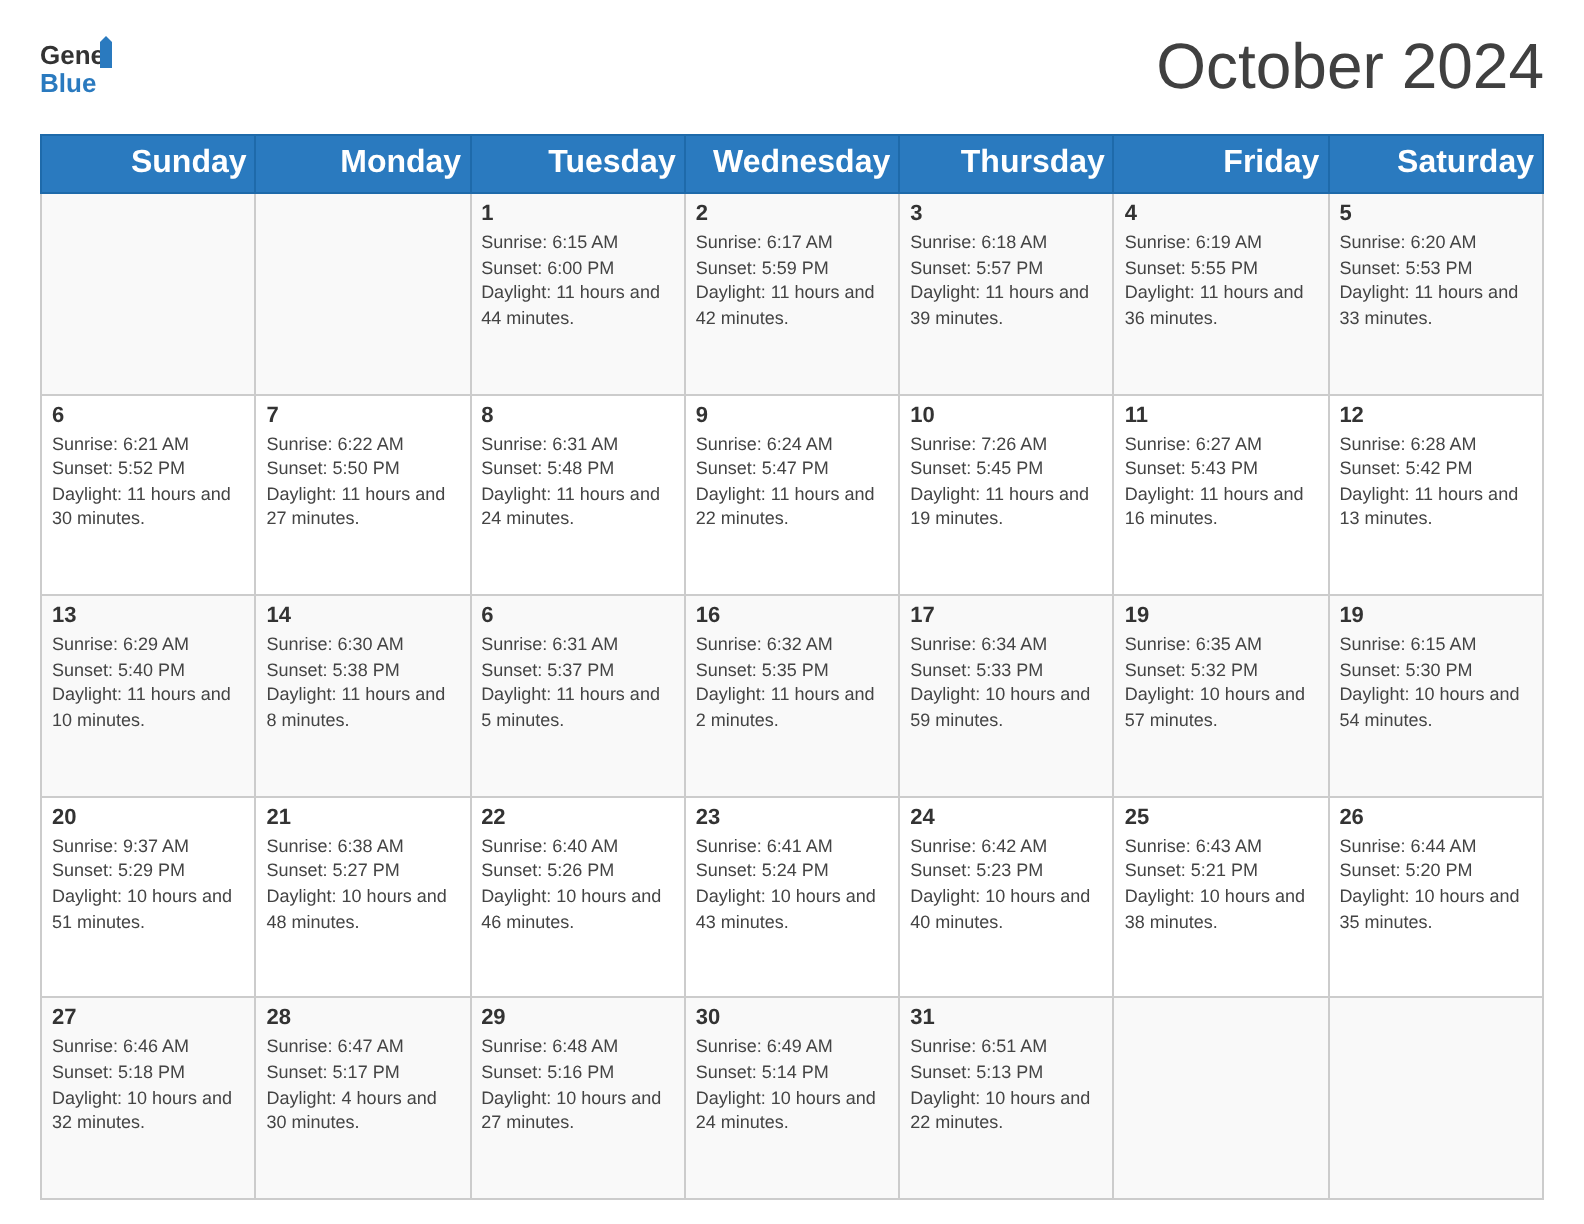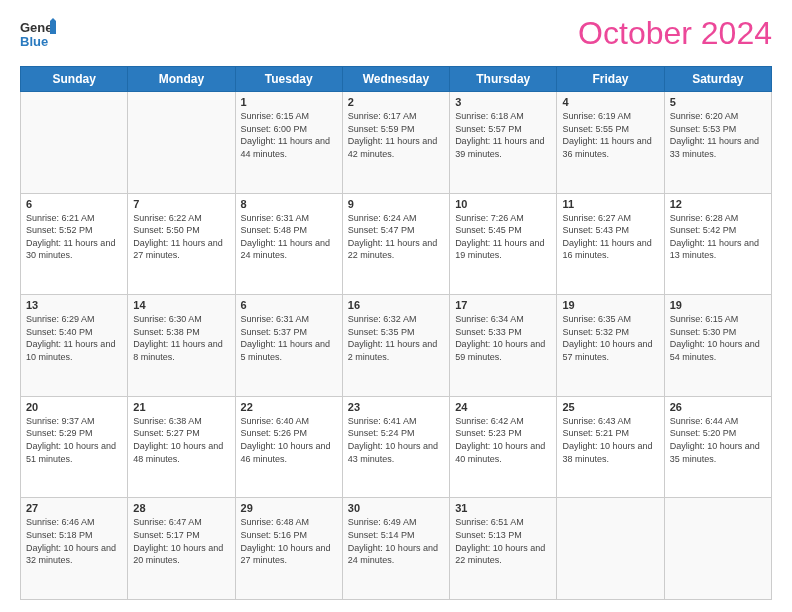--- a/index.html
+++ b/index.html
@@ -27,41 +27,41 @@
       display: flex;
       align-items: center;
       gap: 2px;
     }
     .title-block {
       text-align: right;
     }
     .title-month {
       font-size: 32px;
       font-weight: normal;
-      color: #ec4899;
+      color: #404040;
       line-height: 1.1;
     }
     .title-location {
       font-size: 14px;
       color: #555;
     }
     .calendar {
       flex: 1;
       border: 1px solid #ccc;
       border-collapse: collapse;
       width: 100%;
       table-layout: fixed;
     }
     .calendar thead tr th {
       background-color: #2a7abf;
       color: #fff;
-      font-size: 12px;
+      font-size: 16px;
       font-weight: bold;
       padding: 5px 4px;
-      text-align: center;
+      text-align: right;
       border: 1px solid #1e6aaa;
     }
     .calendar tbody tr td {
       border: 1px solid #ccc;
       vertical-align: top;
       padding: 4px 5px;
       font-size: 9.5px;
       color: #333;
       height: 88px;
     }
@@ -341,21 +341,21 @@
               <div>Sunrise: 6:46 AM</div>
               <div>Sunset: 5:18 PM</div>
               <div>Daylight: 10 hours and 32 minutes.</div>
             </div>
           </td>
           <td>
             <span class="day-num">28</span>
             <div class="day-info">
               <div>Sunrise: 6:47 AM</div>
               <div>Sunset: 5:17 PM</div>
-              <div>Daylight: 10 hours and 20 minutes.</div>
+              <div>Daylight: 4 hours and 30 minutes.</div>
             </div>
           </td>
           <td>
             <span class="day-num">29</span>
             <div class="day-info">
               <div>Sunrise: 6:48 AM</div>
               <div>Sunset: 5:16 PM</div>
               <div>Daylight: 10 hours and 27 minutes.</div>
             </div>
           </td>

